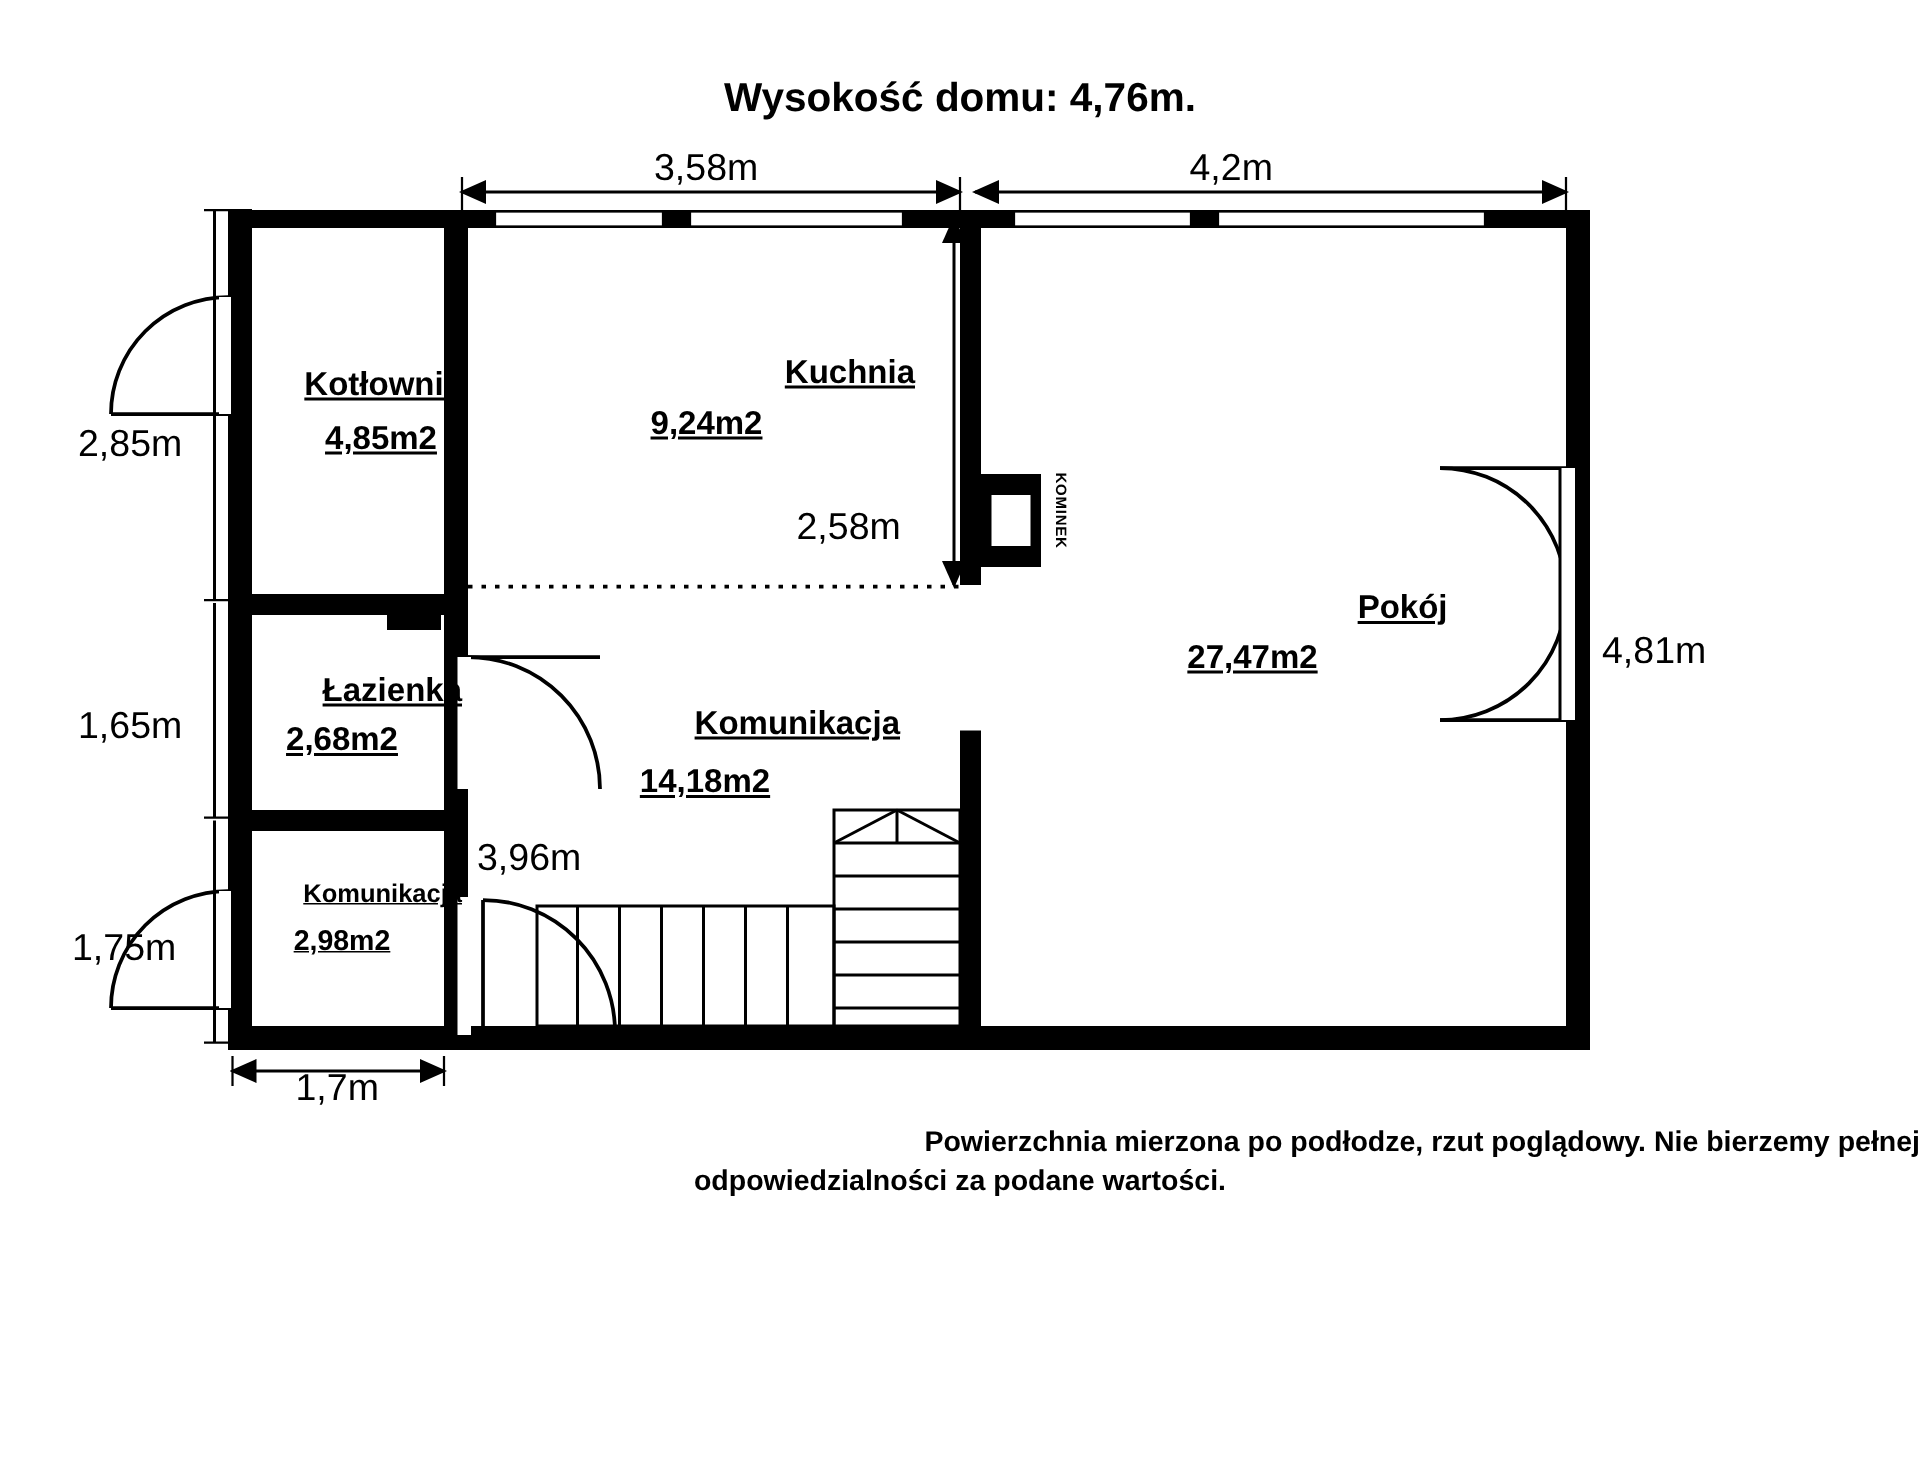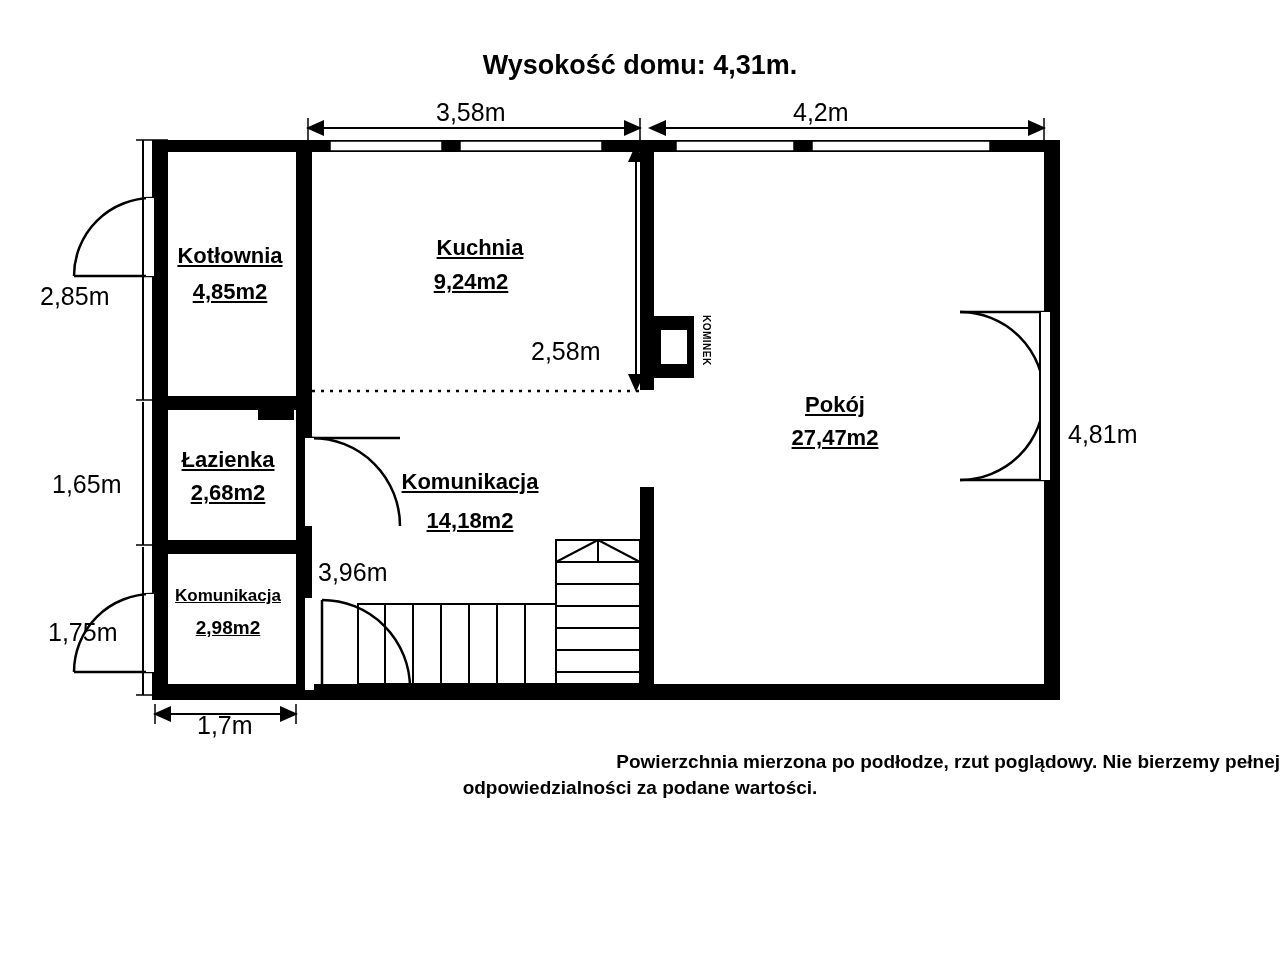--- a/index.html
+++ b/index.html
@@ -35,21 +35,21 @@
     left: 0;
   }
   .dim {
     font-size: 25px;
     font-weight: normal;
   }
   .room-name {
     font-size: 22px;
     font-weight: bold;
     text-decoration: underline;
-    text-align: center;
+    text-align: right;
   }
   .room-area {
     font-size: 22px;
     font-weight: bold;
     text-decoration: underline;
     text-align: center;
   }
   .room-name.small { font-size: 17px; }
   .room-area.small { font-size: 19px; text-align: center; }
   .footnote {
@@ -189,34 +189,34 @@
 
     <line x1="312" y1="391" x2="640" y2="391" stroke-width="2.5" stroke-dasharray="3 6"></line>
 
     <line x1="155" y1="714" x2="296" y2="714" marker-start="url(#arS)" marker-end="url(#ar)"></line>
     <line x1="155" y1="704" x2="155" y2="724" stroke-width="1.5"></line>
     <line x1="296" y1="704" x2="296" y2="724" stroke-width="1.5"></line>
   </g>
 
 </svg>
 
-<div class="txt title" style="top:50px;">Wysokość domu: 4,31m.</div>
+<div class="txt title" style="top:50px;">Wysokość domu: 4,76m.</div>
 
 <div class="txt dim" style="left:436px; top:98px;">3,58m</div>
 <div class="txt dim" style="left:793px; top:98px;">4,2m</div>
-<div class="txt dim" style="left:40px; top:282px;">2,85m</div>
+<div class="txt dim" style="left:52px; top:282px;">2,85m</div>
 <div class="txt dim" style="left:52px; top:470px;">1,65m</div>
 <div class="txt dim" style="left:48px; top:618px;">1,75m</div>
 <div class="txt dim" style="left:531px; top:337px;">2,58m</div>
 <div class="txt dim" style="left:1068px; top:420px;">4,81m</div>
 <div class="txt dim" style="left:197px; top:711px;">1,7m</div>
 <div class="txt dim" style="left:318px; top:558px;">3,96m</div>
 
 <div class="txt room-name" style="left:152px; top:243px; width:156px;">Kotłownia</div>
-<div class="txt room-area" style="left:152px; top:279px; width:156px;">4,85m2</div>
+<div class="txt room-area" style="left:152px; top:279px; width:156px;padding-left:24px;">4,85m2</div>
 
 <div class="txt room-name" style="left:350px; top:235px; width:260px;">Kuchnia</div>
 <div class="txt room-area" style="left:341px; top:269px; width:260px;">9,24m2</div>
 
 <div class="txt room-name" style="left:148px; top:447px; width:160px;">Łazienka</div>
 <div class="txt room-area" style="left:148px; top:480px; width:160px;">2,68m2</div>
 
 <div class="txt room-name" style="left:340px; top:469px; width:260px;">Komunikacja</div>
 <div class="txt room-area" style="left:340px; top:508px; width:260px;">14,18m2</div>
 

